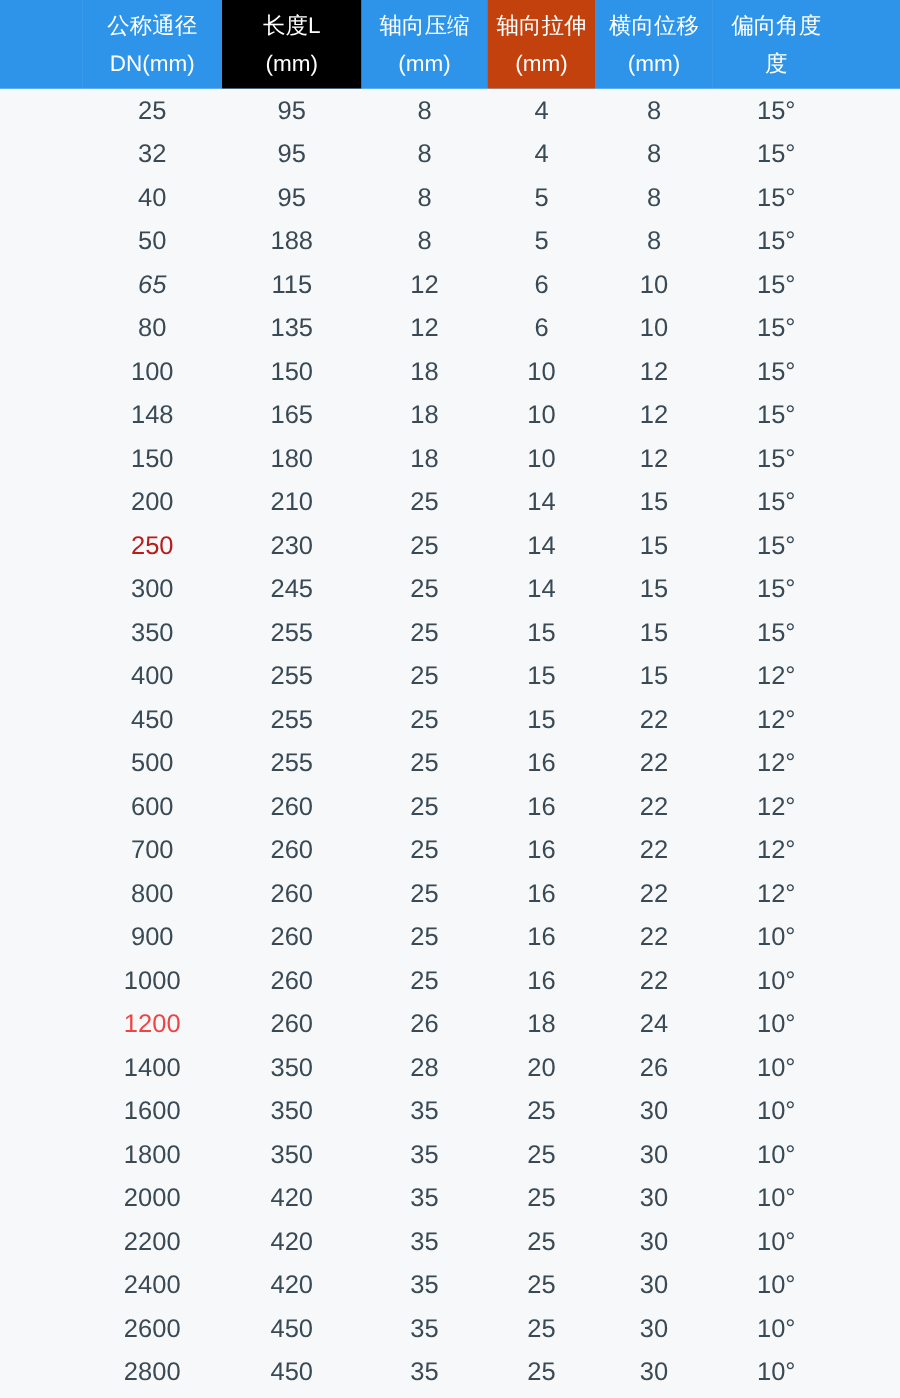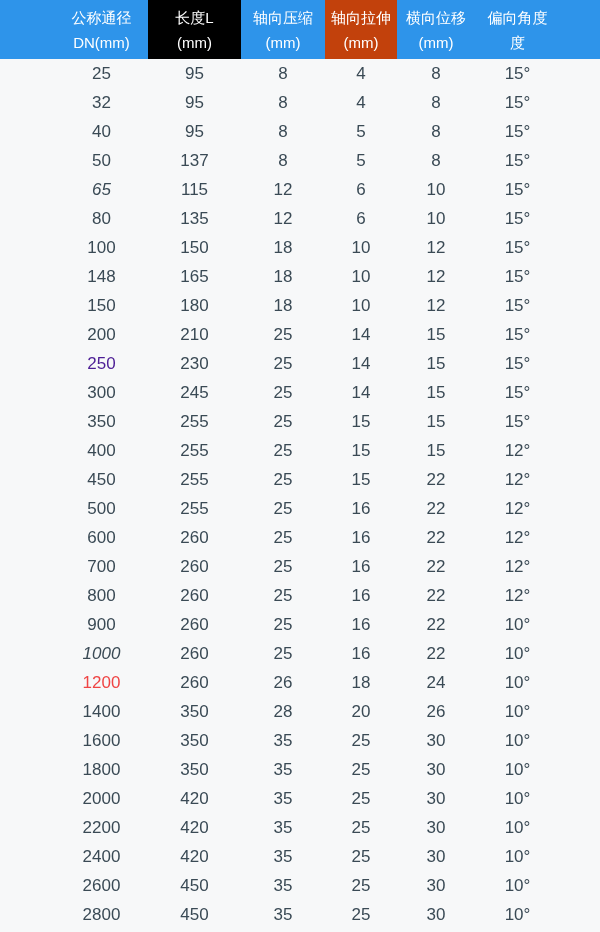--- a/index.html
+++ b/index.html
@@ -115,21 +115,21 @@
         <td style="color: rgb(58, 74, 85);">95</td>
         <td style="color: rgb(58, 74, 85);">8</td>
         <td style="color: rgb(58, 74, 85);">5</td>
         <td style="color: rgb(58, 74, 85);">8</td>
         <td style="color: rgb(58, 74, 85);">15°</td>
         <td style="color: rgb(58, 74, 85);"></td>
       </tr>
       <tr>
         <td style="color: rgb(58, 74, 85);"></td>
         <td style="color: rgb(58, 74, 85);">50</td>
-        <td style="color: rgb(58, 74, 85);">137</td>
+        <td style="color: rgb(58, 74, 85);">188</td>
         <td style="color: rgb(58, 74, 85);">8</td>
         <td style="color: rgb(58, 74, 85);">5</td>
         <td style="color: rgb(58, 74, 85);">8</td>
         <td style="color: rgb(58, 74, 85);">15°</td>
         <td style="color: rgb(58, 74, 85);"></td>
       </tr>
       <tr>
         <td style="color: rgb(58, 74, 85);"></td>
         <td style="color: rgb(58, 74, 85); font-style: italic;">65</td>
         <td style="color: rgb(58, 74, 85);">115</td>
@@ -184,21 +184,21 @@
         <td style="color: rgb(58, 74, 85);">200</td>
         <td style="color: rgb(58, 74, 85);">210</td>
         <td style="color: rgb(58, 74, 85);">25</td>
         <td style="color: rgb(58, 74, 85);">14</td>
         <td style="color: rgb(58, 74, 85);">15</td>
         <td style="color: rgb(58, 74, 85);">15°</td>
         <td style="color: rgb(58, 74, 85);"></td>
       </tr>
       <tr>
         <td style="color: rgb(58, 74, 85);"></td>
-        <td style="color: #4c1d95; text-align: center;">250</td>
+        <td style="color: #b91c1c; text-align: center;">250</td>
         <td style="color: rgb(58, 74, 85);">230</td>
         <td style="color: rgb(58, 74, 85);">25</td>
         <td style="color: rgb(58, 74, 85);">14</td>
         <td style="color: rgb(58, 74, 85);">15</td>
         <td style="color: rgb(58, 74, 85);">15°</td>
         <td style="color: rgb(58, 74, 85);"></td>
       </tr>
       <tr>
         <td style="color: rgb(58, 74, 85);"></td>
         <td style="color: rgb(58, 74, 85);">300</td>
@@ -284,21 +284,21 @@
         <td style="color: rgb(58, 74, 85);">900</td>
         <td style="color: rgb(58, 74, 85);">260</td>
         <td style="color: rgb(58, 74, 85);">25</td>
         <td style="color: rgb(58, 74, 85);">16</td>
         <td style="color: rgb(58, 74, 85);">22</td>
         <td style="color: rgb(58, 74, 85);">10°</td>
         <td style="color: rgb(58, 74, 85);"></td>
       </tr>
       <tr>
         <td style="color: rgb(58, 74, 85);"></td>
-        <td style="color: rgb(58, 74, 85); font-style: italic;">1000</td>
+        <td style="color: rgb(58, 74, 85);">1000</td>
         <td style="color: rgb(58, 74, 85);">260</td>
         <td style="color: rgb(58, 74, 85);">25</td>
         <td style="color: rgb(58, 74, 85);">16</td>
         <td style="color: rgb(58, 74, 85);">22</td>
         <td style="color: rgb(58, 74, 85);">10°</td>
         <td style="color: rgb(58, 74, 85);"></td>
       </tr>
       <tr>
         <td style="color: rgb(58, 74, 85);"></td>
         <td style="color: #ef4444; margin-top: 18px;">1200</td>

